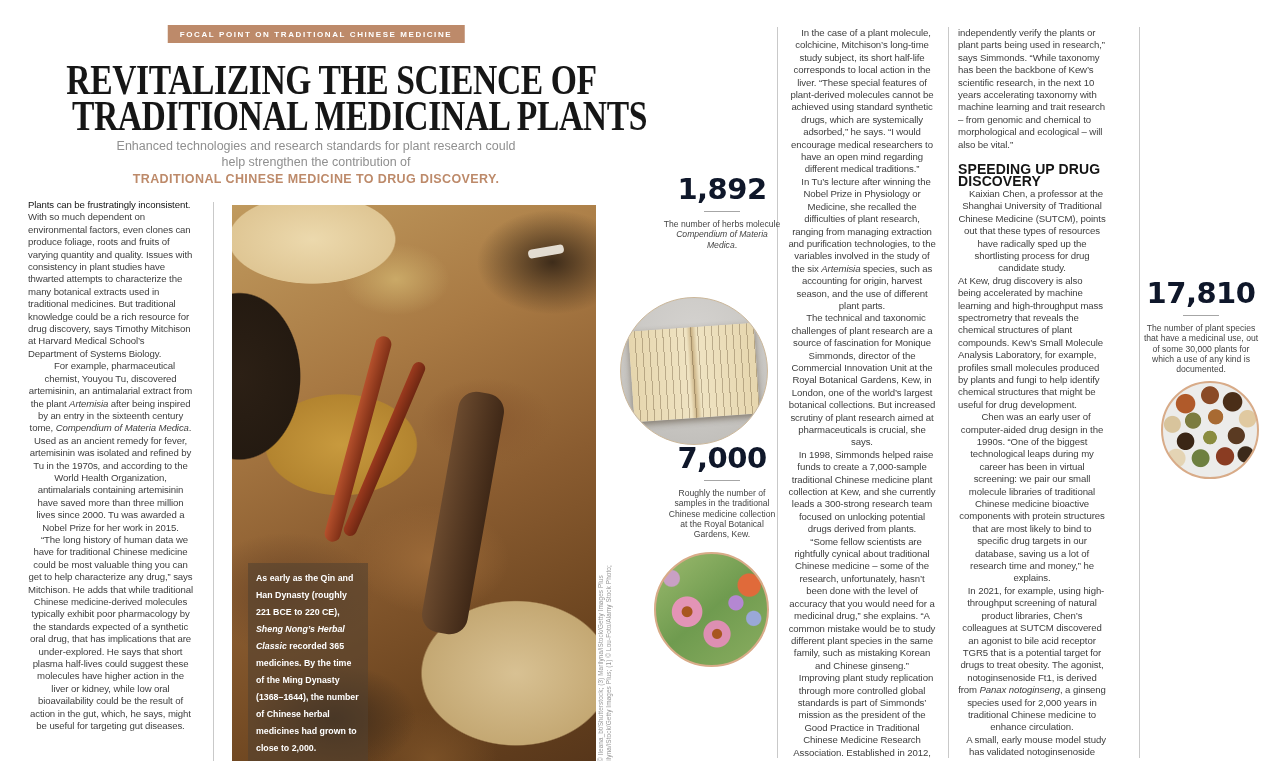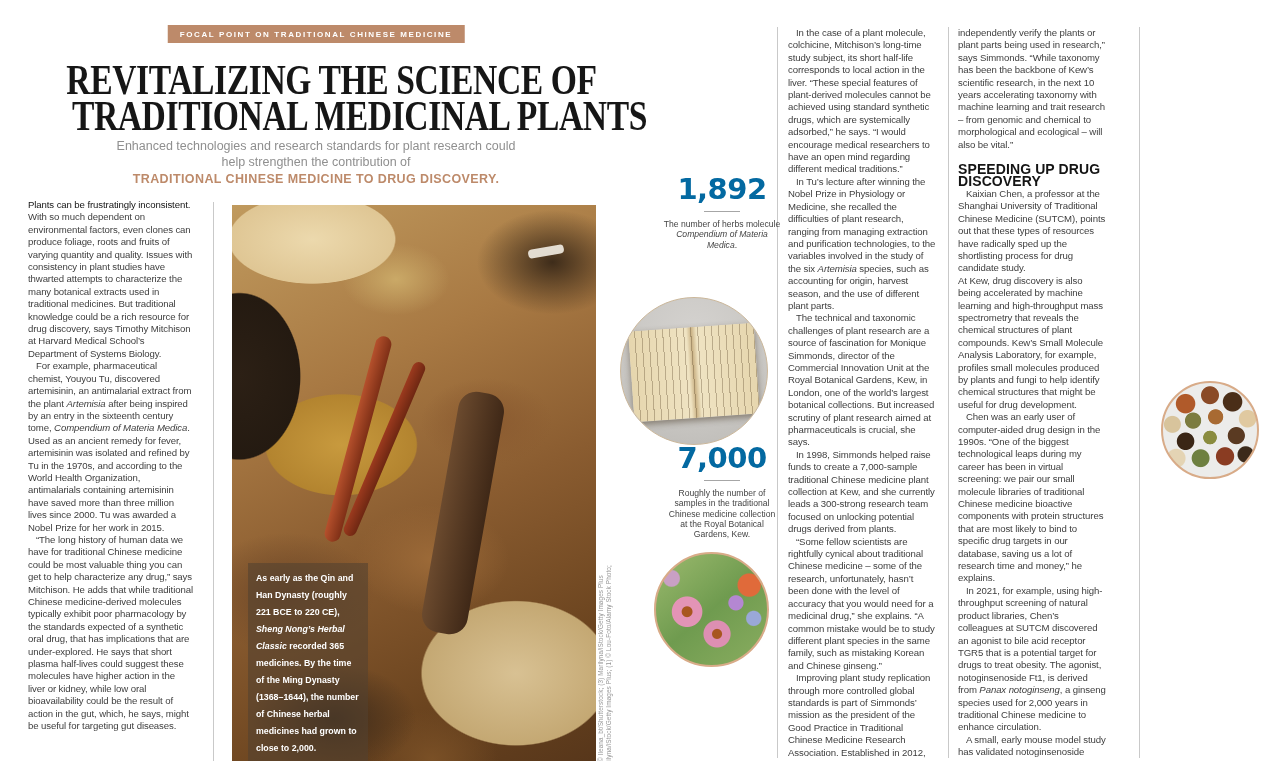--- a/index.html
+++ b/index.html
@@ -19,21 +19,21 @@
               font-size:12.5px;line-height:15.5px;color:#8f8f8f;}
   .standfirst .accent-line{color:#bd8a6a;font-weight:bold;letter-spacing:0.4px;margin-top:2px;}
 
   
   .col{position:absolute;font-size:9.6px;line-height:12.4px;letter-spacing:-0.1px;
        overflow:hidden;text-align:left;}
   .col1{left:28px;top:184px;width:165px;height:573px;}
   .col4{left:788px;top:12px;width:148px;height:745px;}
   .col5{left:958px;top:12px;width:148px;height:745px;}
   .para{margin:0;}
-  .para.indent{text-indent:8px;}
+  .para.indent{text-indent:8px;text-align:center;}
   .bold{font-weight:normal;color:#141414;}
   .ital{font-style:italic;}
   .subhead{font-size:14px;font-weight:bold;color:#141414;margin:12px 0 0;letter-spacing:0.1px;}
 
   .vrule{position:absolute;width:1px;background:#c9c9c9;}
   .vr1{left:213px;top:187px;height:568px;}
   .vr2{left:777px;top:12px;height:731px;}
   .vr3{left:948px;top:12px;height:731px;}
   .vr4{left:1139px;top:12px;height:731px;}
 
@@ -65,21 +65,21 @@
      background:rgba(82,66,48,0.58);color:#fff;font-size:8.8px;line-height:17px;font-weight:bold;}
 
   .credit{position:absolute;top:757px;transform-origin:0 0;transform:rotate(-90deg);
           font-size:6.4px;color:#979797;white-space:nowrap;letter-spacing:0.1px;}
   .credit1{left:605px;}
   .credit2{left:597px;}
 
   
   .stat{position:absolute;text-align:center;}
   .stat-num{font-family:"DejaVu Sans","Liberation Sans",sans-serif;font-weight:bold;
-            font-size:29px;line-height:29px;color:#0369a1;letter-spacing:-0.5px;}
+            font-size:29px;line-height:29px;color:#0f172a;letter-spacing:-0.5px;}
   .stat-rule{width:36px;height:1px;background:#a6a6a6;margin:7px auto 7px;}
   .stat-cap{font-size:8.6px;line-height:10.3px;color:#444;margin:0 auto;}
   .stat1{left:652px;top:160px;width:140px;}
   .stat2{left:652px;top:429px;width:140px;}
   .stat3{left:1142px;top:264px;width:118px;}
   .stat1 .stat-cap{width:122px;}
   .stat2 .stat-cap{width:116px;}
   .stat3 .stat-cap{width:118px;}
 
   
@@ -195,15 +195,20 @@
     <h2 class="subhead">SPEEDING UP DRUG DISCOVERY</h2>
     <div>
         <p class="para indent"><span>Kaixian Chen, a professor at the Shanghai University of Traditional Chinese Medicine (SUTCM), points out that these types of resources have radically sped up the shortlisting process for drug candidate study.</span></p>
         <p class="para"><span>At Kew, drug discovery is also being accelerated by machine learning and high-throughput mass spectrometry that reveals the chemical structures of plant compounds. Kew’s Small Molecule Analysis Laboratory, for example, profiles small molecules produced by plants and fungi to help identify chemical structures that might be useful for drug development.</span></p>
         <p class="para indent"><span>Chen was an early user of computer-aided drug design in the 1990s. “One of the biggest technological leaps during my career has been in virtual screening: we pair our small molecule libraries of traditional Chinese medicine bioactive components with protein structures that are most likely to bind to specific drug targets in our database, saving us a lot of research time and money,” he explains.</span></p>
         <p class="para indent"><span>In 2021, for example, using high-throughput screening of natural product libraries, Chen’s colleagues at SUTCM discovered an agonist to bile acid receptor TGR5 that is a potential target for drugs to treat obesity. The agonist, notoginsenoside Ft1, is derived from </span><span class="ital">Panax notoginseng</span><span>, a ginseng species used for 2,000 years in traditional Chinese medicine to enhance circulation.</span></p>
         <p class="para indent"><span>A small, early mouse model study has validated notoginsenoside Ft1’s potential in treating obesity. “But if we are to continue to make the most of accelerating drug screening technologies, we must ensure scientific rigour in traditional Chinese medicine studies,” Chen says.</span></p>
       </div>
   </div>
 
+  <div class="stat stat3">
+    <div class="stat-num">17,810</div>
+    <div class="stat-rule"></div>
+    <div class="stat-cap"><span>The number of plant species that have a medicinal use, out of some 30,000 plants for which a use of any kind is documented.</span></div>
+  </div>
   <div class="circ circ-dishes"></div>
 
 </div>
 
 </body></html>

